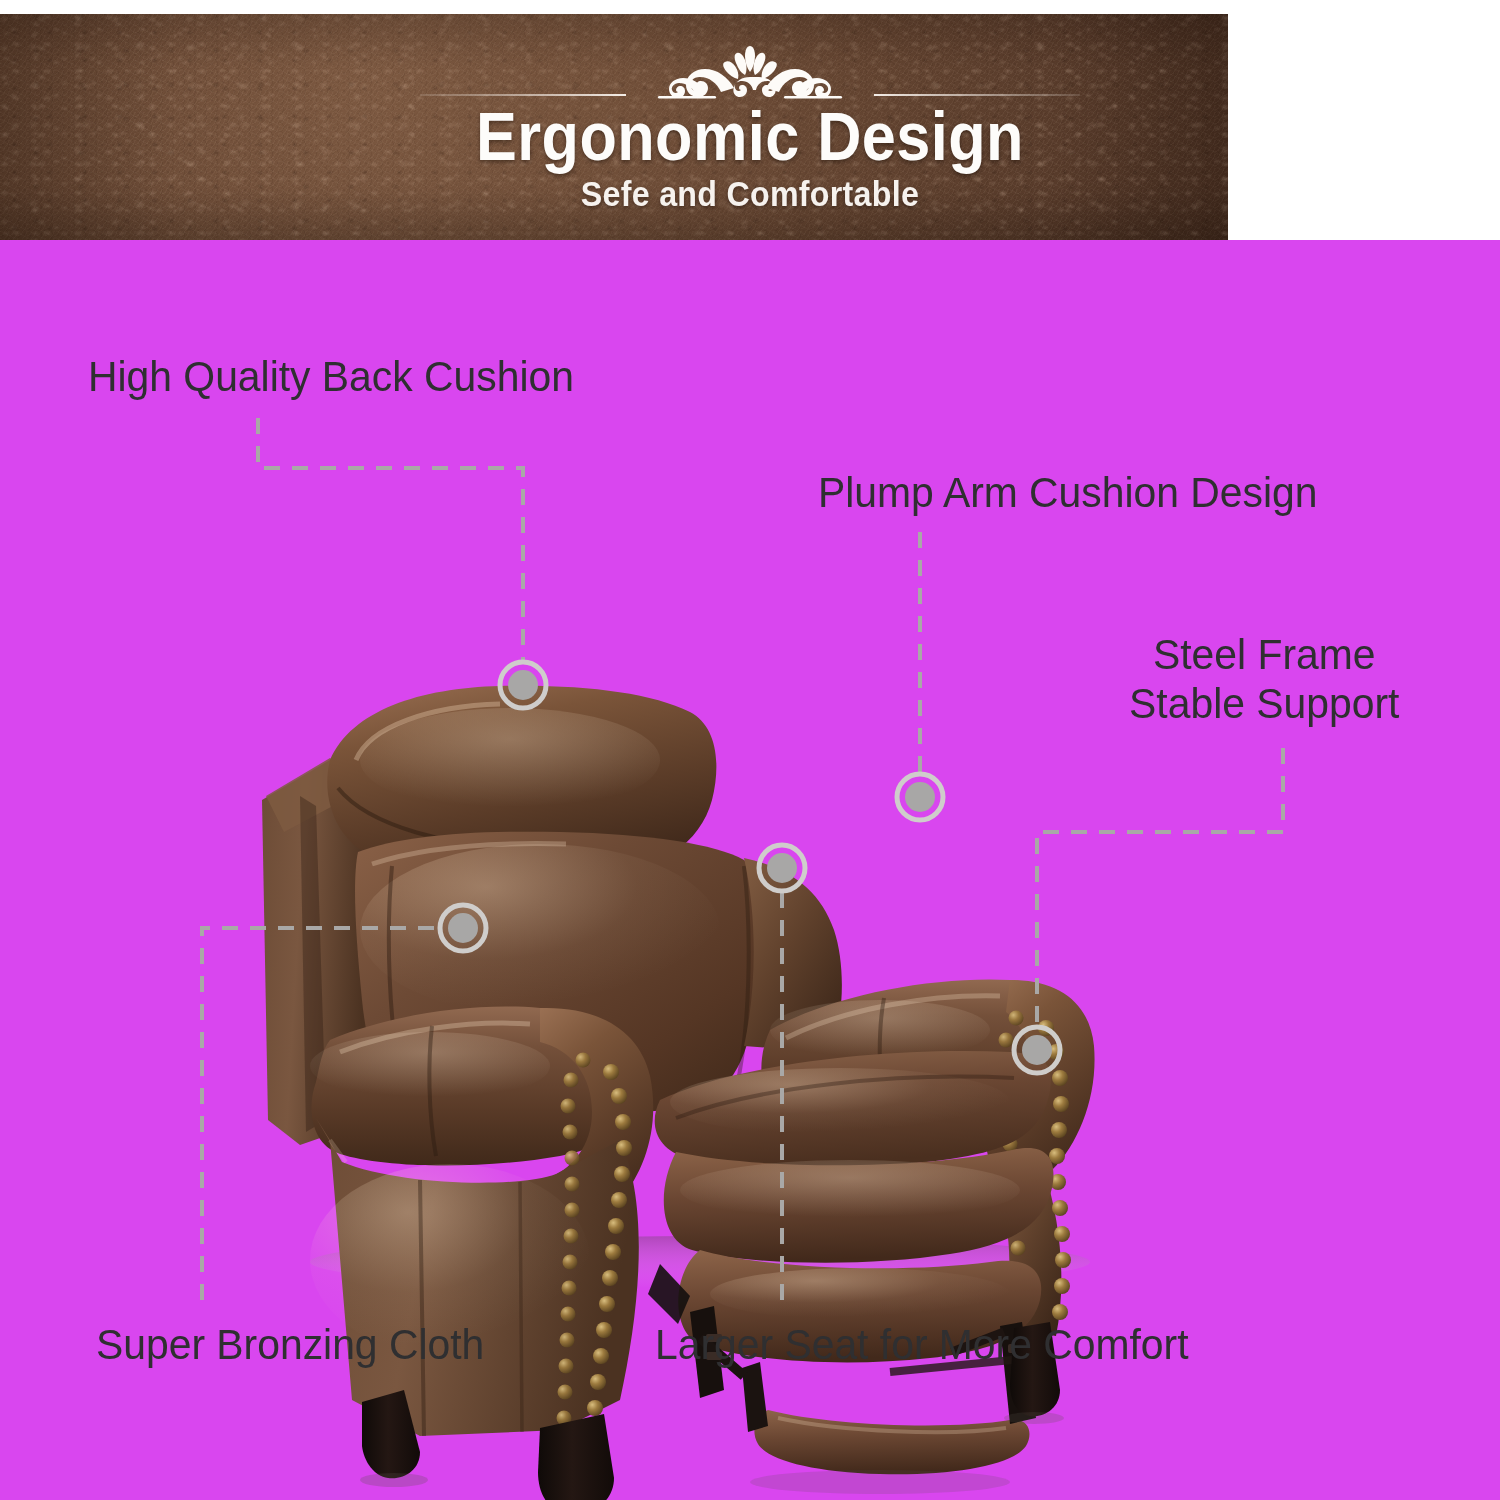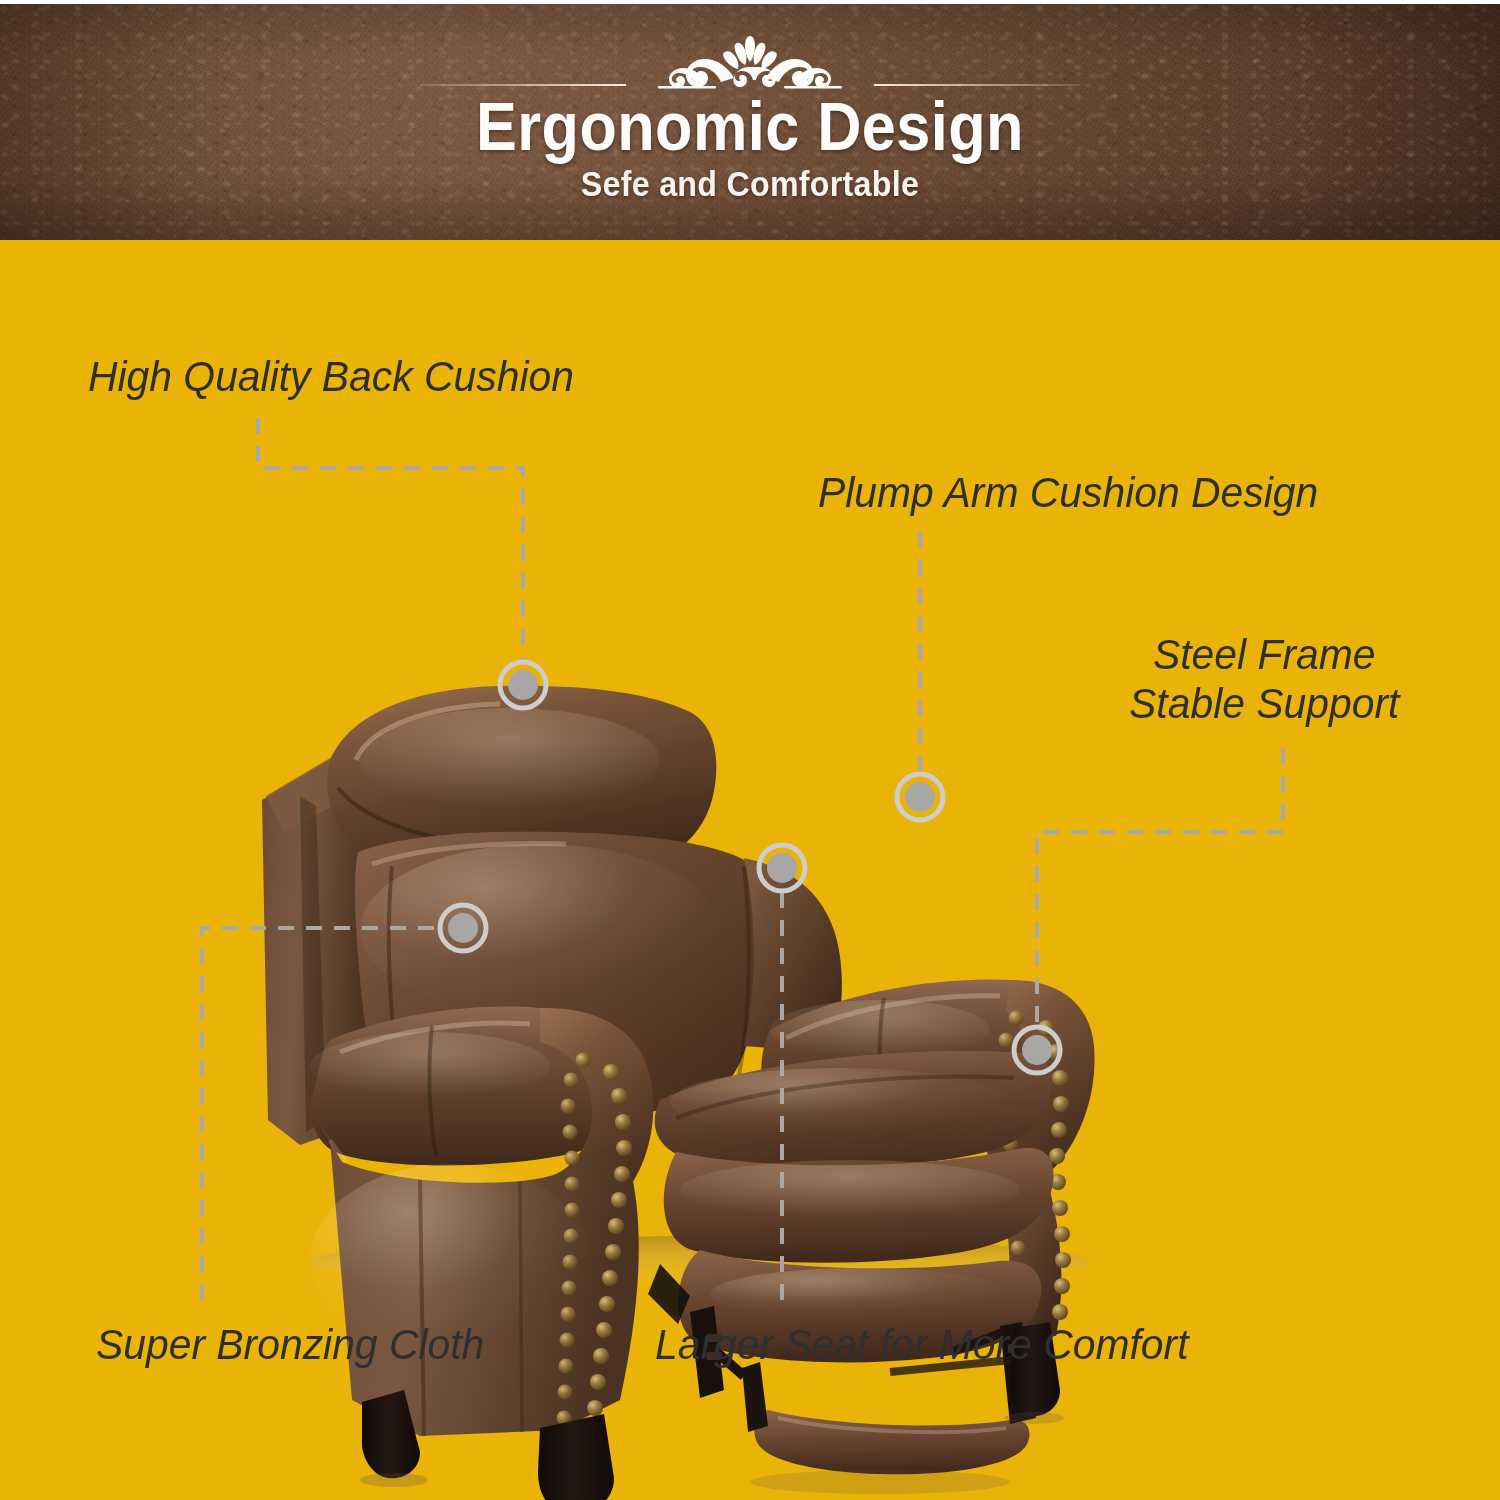--- a/index.html
+++ b/index.html
@@ -13,22 +13,22 @@
     width: 1500px;
     height: 1500px;
     background: #ffffff;
     overflow: hidden;
     font-family: "Liberation Sans", sans-serif;
   }
 
   
   #header-band {
     position: absolute;
-    left: 0; top: 4px;
-    width: 1500px;
+    left: 0; top: 14px;
+    width: 1228px;
     height: 240px;
     overflow: hidden;
     background-color: #63432f;
   }
   #leather-texture {
     position: absolute;
     inset: 0;
     background-color: #6a4a36;
     background-image:
       radial-gradient(ellipse 7px 5px at 12% 18%, rgba(255,225,200,.16), transparent 70%),
@@ -115,22 +115,21 @@
     transform: scaleX(.92);
     text-shadow: 0 2px 4px rgba(20,8,2,.40);
   }
 
   
   #stage {
     position: absolute;
     left: 0; top: 240px;
     width: 1500px;
     height: 1260px;
-    background: #eab308;
-    font-style: italic;
+    background: #d946ef;
   }
   #chair-svg {
     position: absolute;
     left: 0; top: 0;
     width: 1500px;
     height: 1260px;
   }
   #overlay-svg {
     position: absolute;
     left: 0; top: 0;

